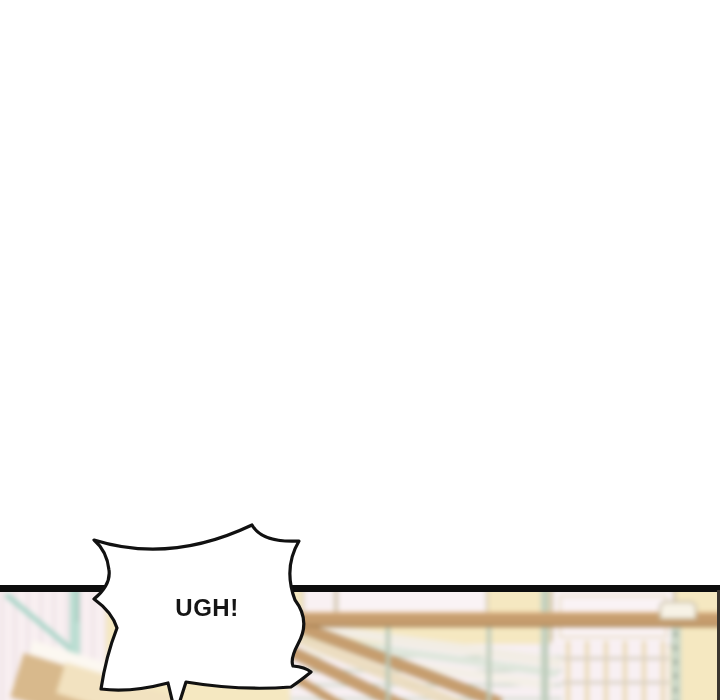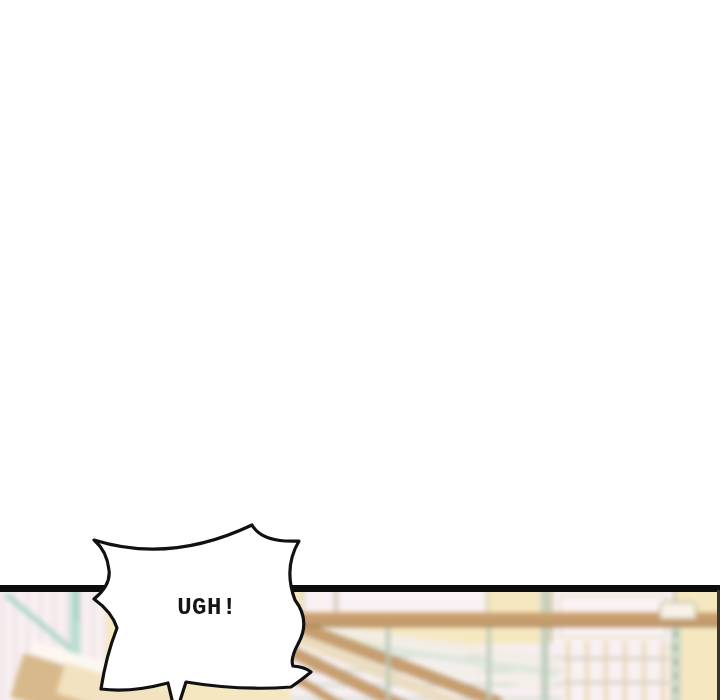--- a/index.html
+++ b/index.html
@@ -1,18 +1,18 @@
 <!DOCTYPE html>
 <html><head>
 <meta charset="utf-8">
 <style>
   html,body{margin:0;padding:0;background:#ffffff;}
   .stage{
     position:relative;width:720px;height:700px;overflow:hidden;
-    background:#14b8a6;font-family:Liberation Mono, monospace;
+    background:#14b8a6;font-family:Liberation Sans, sans-serif;
   }
   .blank-area{position:absolute;left:0;top:0;width:720px;height:585px;background:#ffffff;}
 
   
   .panel{position:absolute;left:0;top:585px;width:720px;height:115px;}
   .panel-border{position:absolute;left:0;top:0;width:720px;height:7px;background:#0d0d0d;z-index:2;}
   .panel-edge-right{position:absolute;right:0;top:5px;width:3px;height:110px;background:#3a352f;z-index:2;}
   .scene{position:absolute;left:0;top:7px;width:720px;height:108px;overflow:hidden;}
   .blurwrap{position:absolute;left:0;top:0;width:720px;height:108px;filter:blur(2.6px);}
   .blurwrap > div{position:absolute;}

